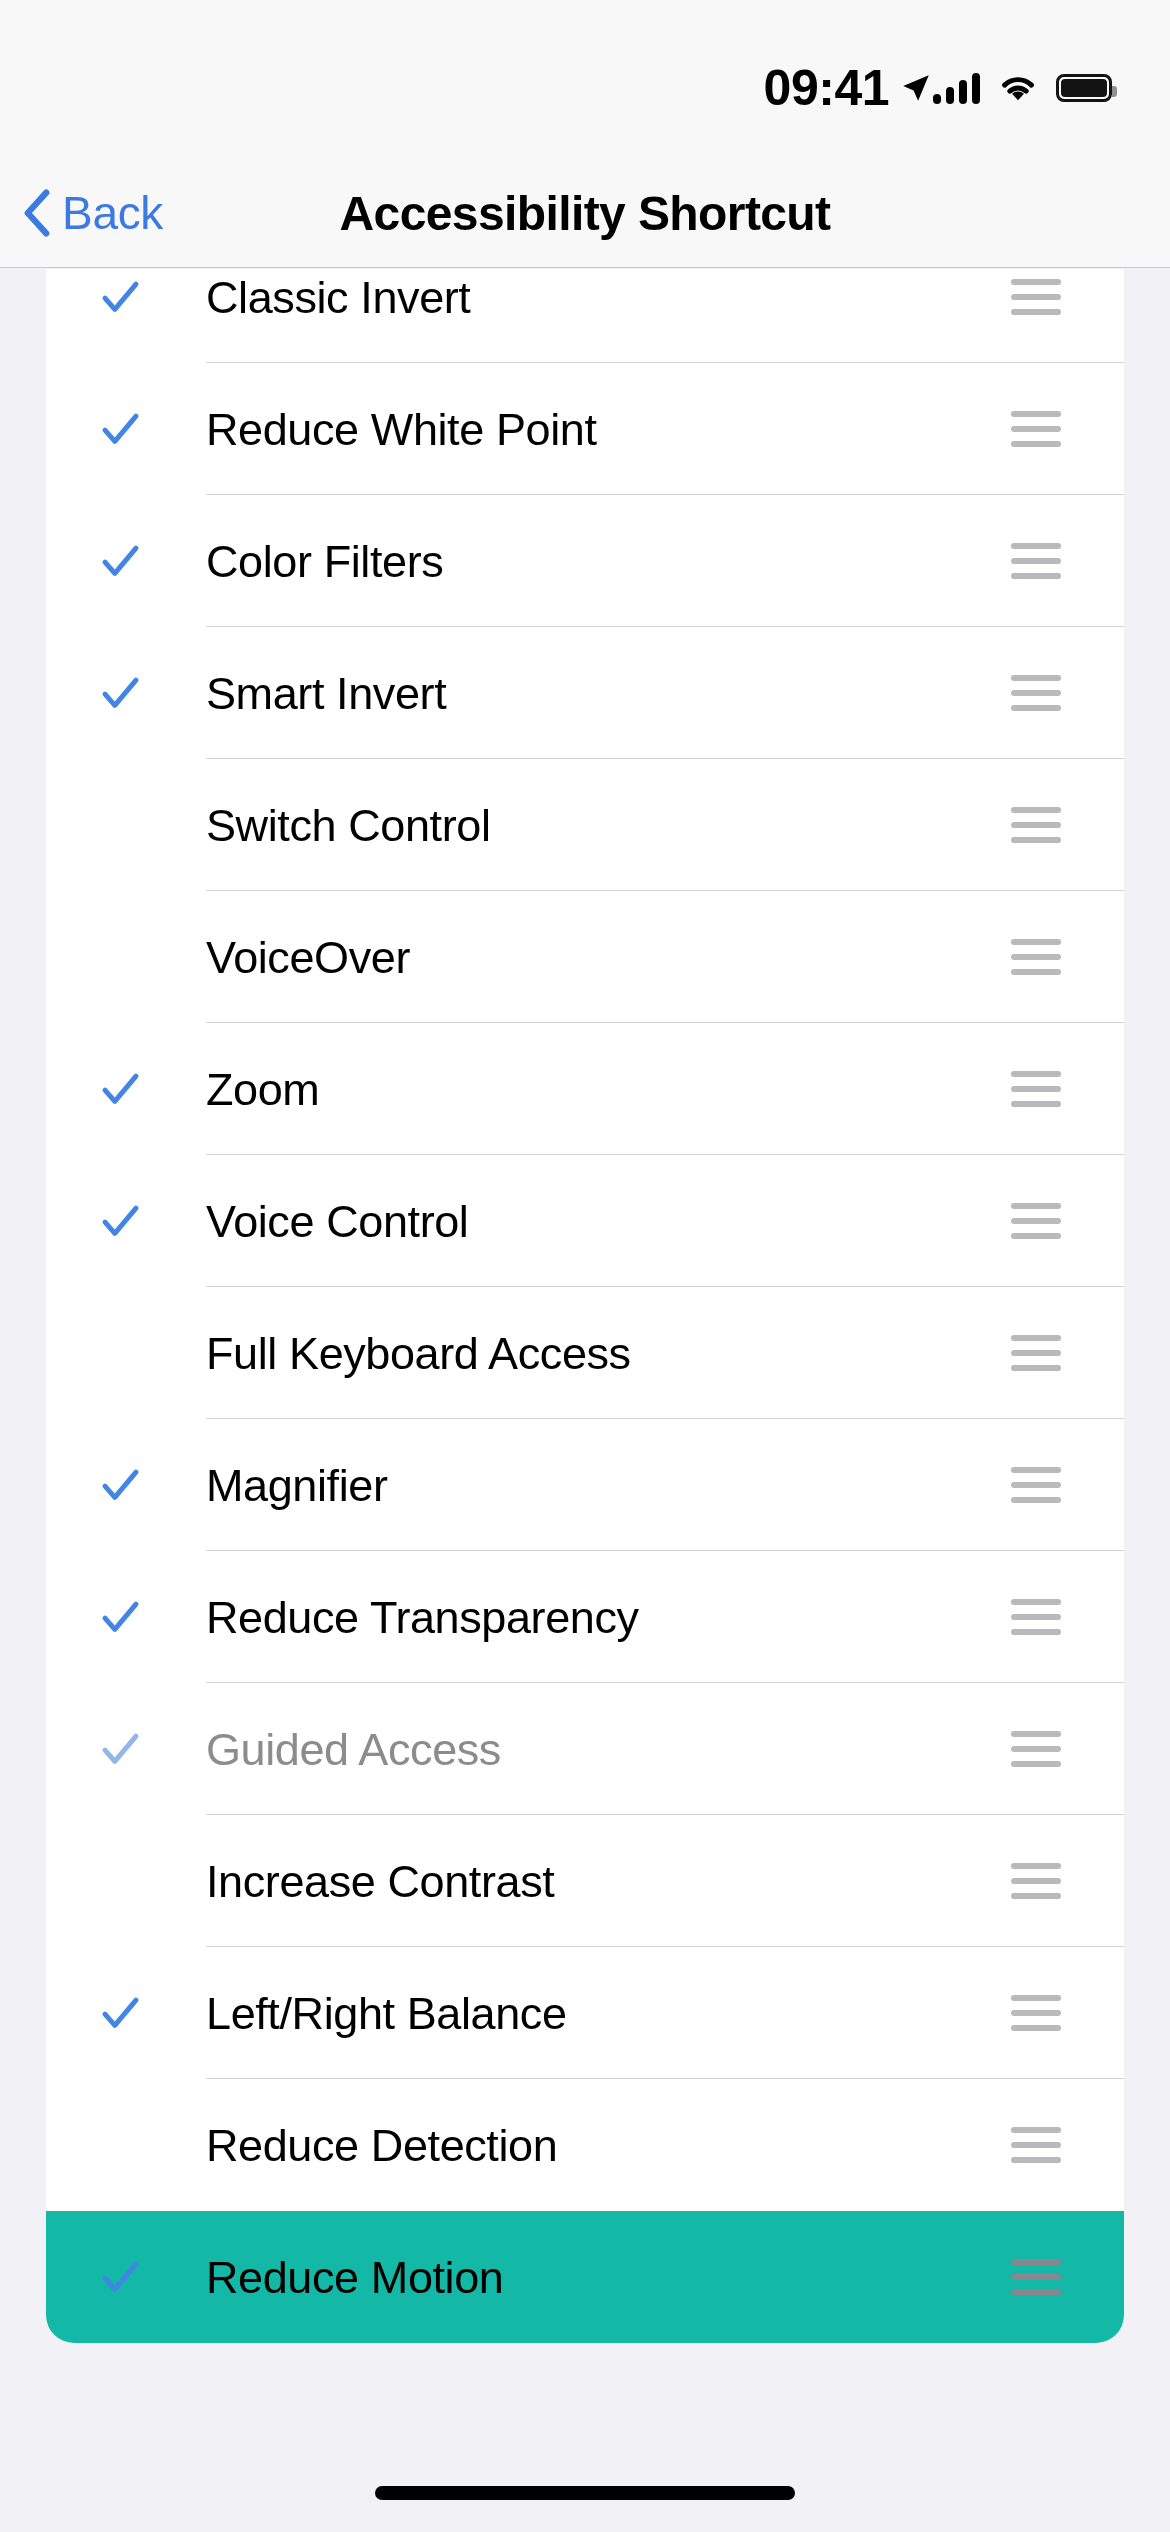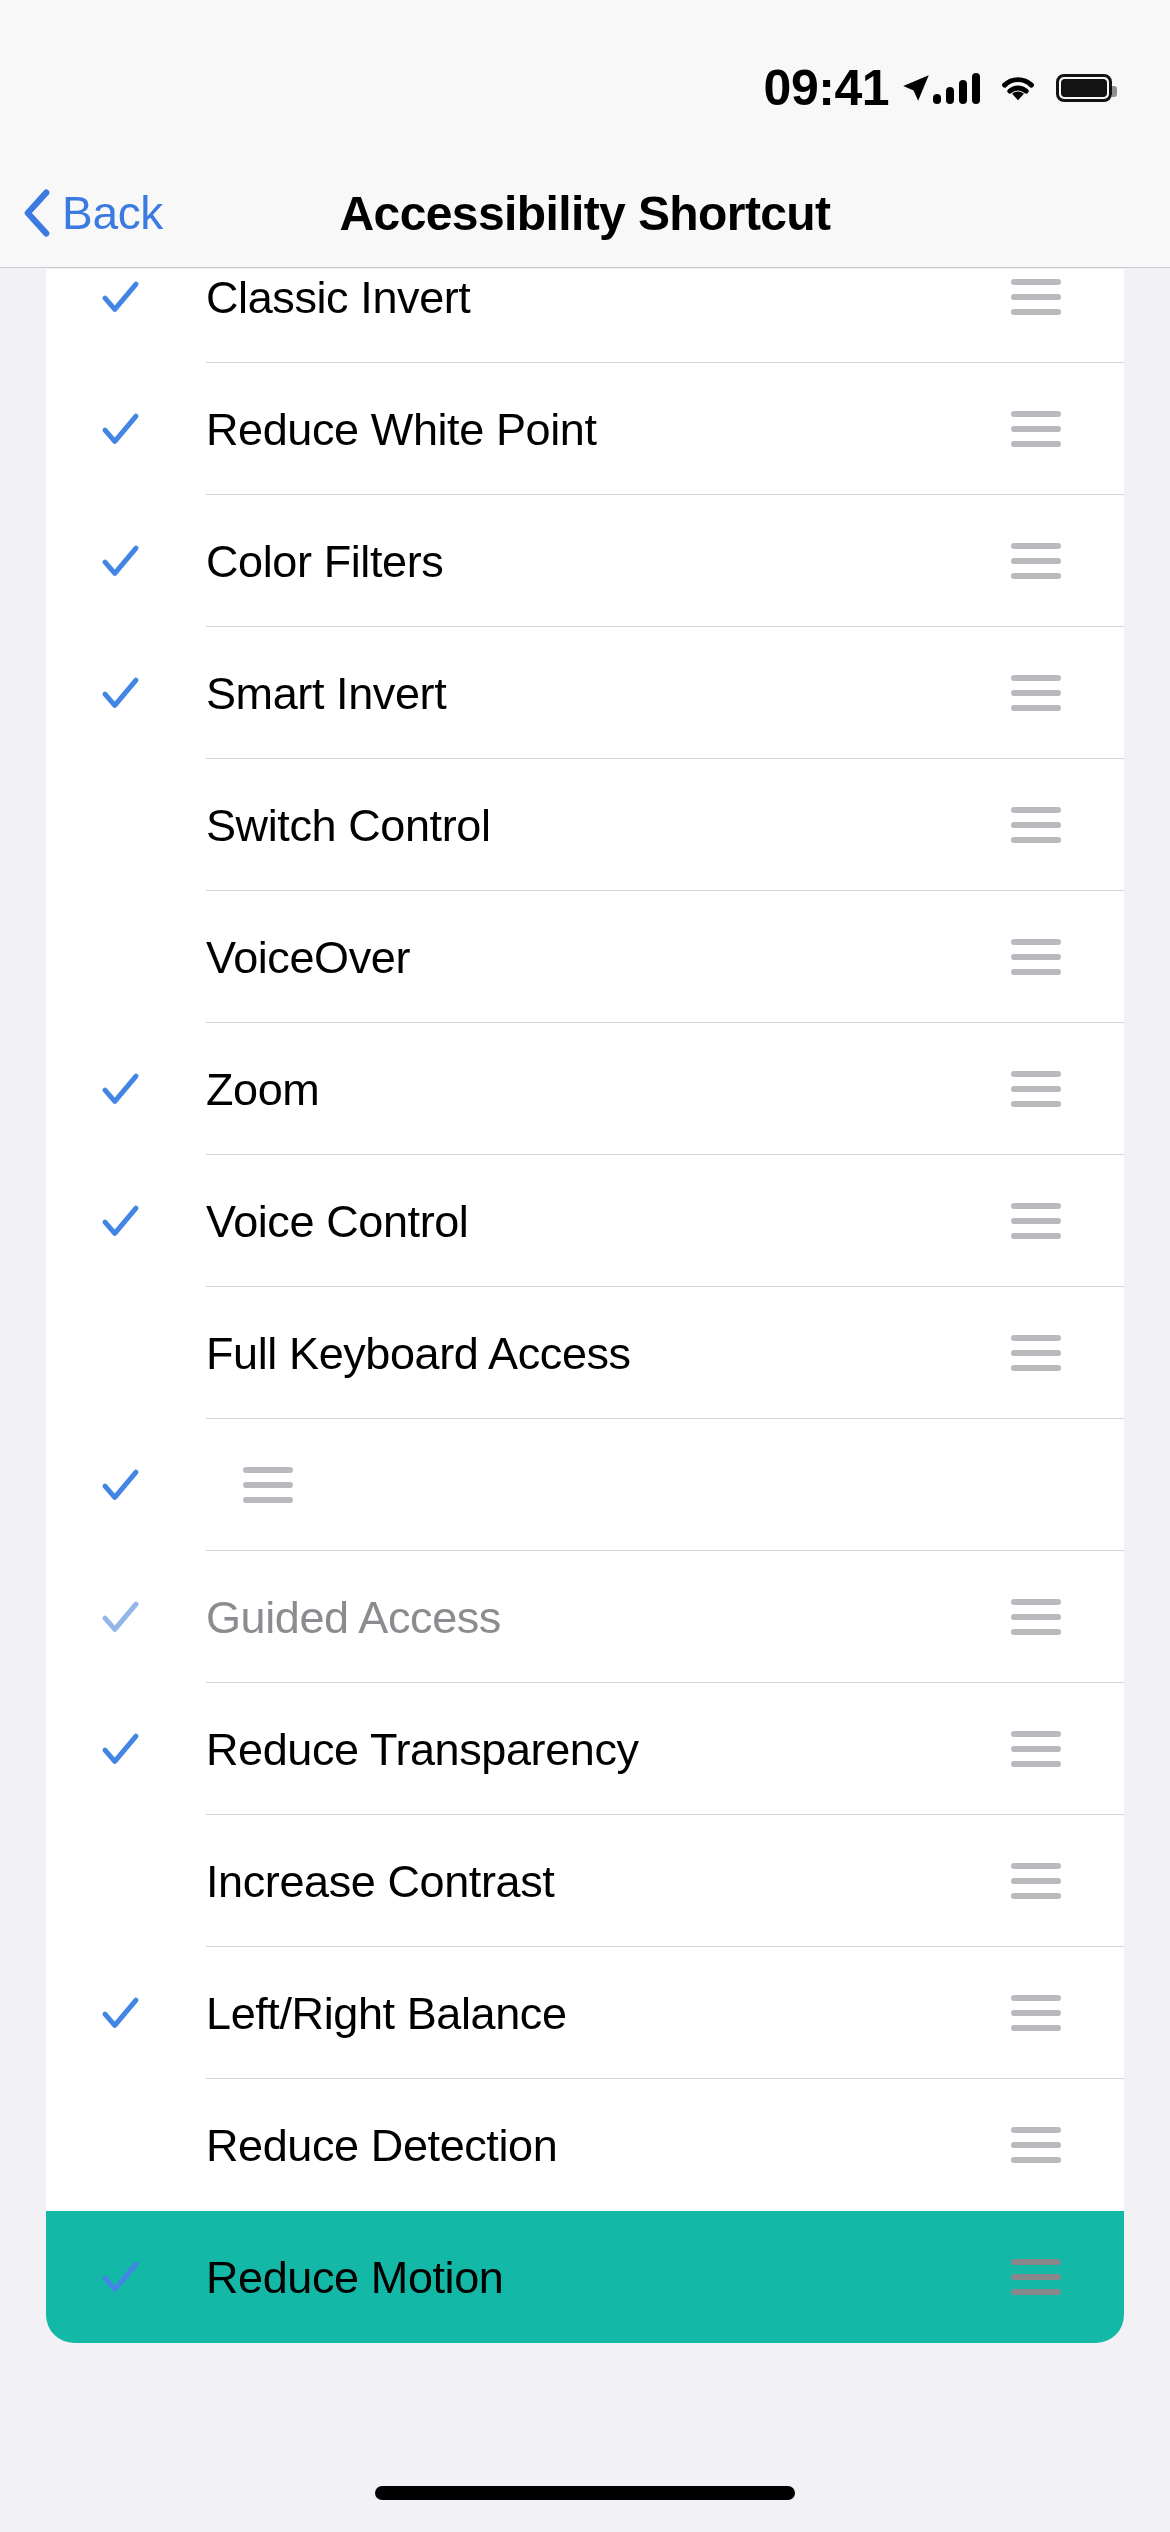--- a/index.html
+++ b/index.html
@@ -313,20 +313,35 @@
             <i></i>
           </span>
           <span class="sep"></span>
         </div>
         <div class="row">
           <span class="check">
             <svg viewBox="0 0 24 24">
               <path d="M4.5 12.6 L9.4 18.2 L20 5.6" stroke="#4285e4" stroke-width="2.5" fill="none" stroke-linecap="round" stroke-linejoin="round"></path>
             </svg>
           </span>
+          <span class="label">Magnifier</span>
+          <span class="handle">
+            <i></i>
+            <i></i>
+            <i></i>
+          </span>
+          <span class="sep"></span>
+        </div>
+        <div class="row">
+          <span class="check">
+            <svg viewBox="0 0 24 24">
+              <path d="M4.5 12.6 L9.4 18.2 L20 5.6" stroke="#4285e4" stroke-width="2.5" fill="none" stroke-linecap="round" stroke-linejoin="round"></path>
+            </svg>
+          </span>
+          <span class="label">Reduce Transparency</span>
           <span class="handle">
             <i></i>
             <i></i>
             <i></i>
           </span>
           <span class="sep"></span>
         </div>
         <div class="row dimmed">
           <span class="check dim">
             <svg viewBox="0 0 24 24">
@@ -335,34 +350,20 @@
           </span>
           <span class="label">Guided Access</span>
           <span class="handle">
             <i></i>
             <i></i>
             <i></i>
           </span>
           <span class="sep"></span>
         </div>
         <div class="row">
-          <span class="check">
-            <svg viewBox="0 0 24 24">
-              <path d="M4.5 12.6 L9.4 18.2 L20 5.6" stroke="#4285e4" stroke-width="2.5" fill="none" stroke-linecap="round" stroke-linejoin="round"></path>
-            </svg>
-          </span>
-          <span class="label">Reduce Transparency</span>
-          <span class="handle">
-            <i></i>
-            <i></i>
-            <i></i>
-          </span>
-          <span class="sep"></span>
-        </div>
-        <div class="row">
           <span class="check off">
             <svg viewBox="0 0 24 24">
               <path d="M4.5 12.6 L9.4 18.2 L20 5.6" stroke="#4285e4" stroke-width="2.5" fill="none" stroke-linecap="round" stroke-linejoin="round"></path>
             </svg>
           </span>
           <span class="label">Increase Contrast</span>
           <span class="handle">
             <i></i>
             <i></i>
             <i></i>

